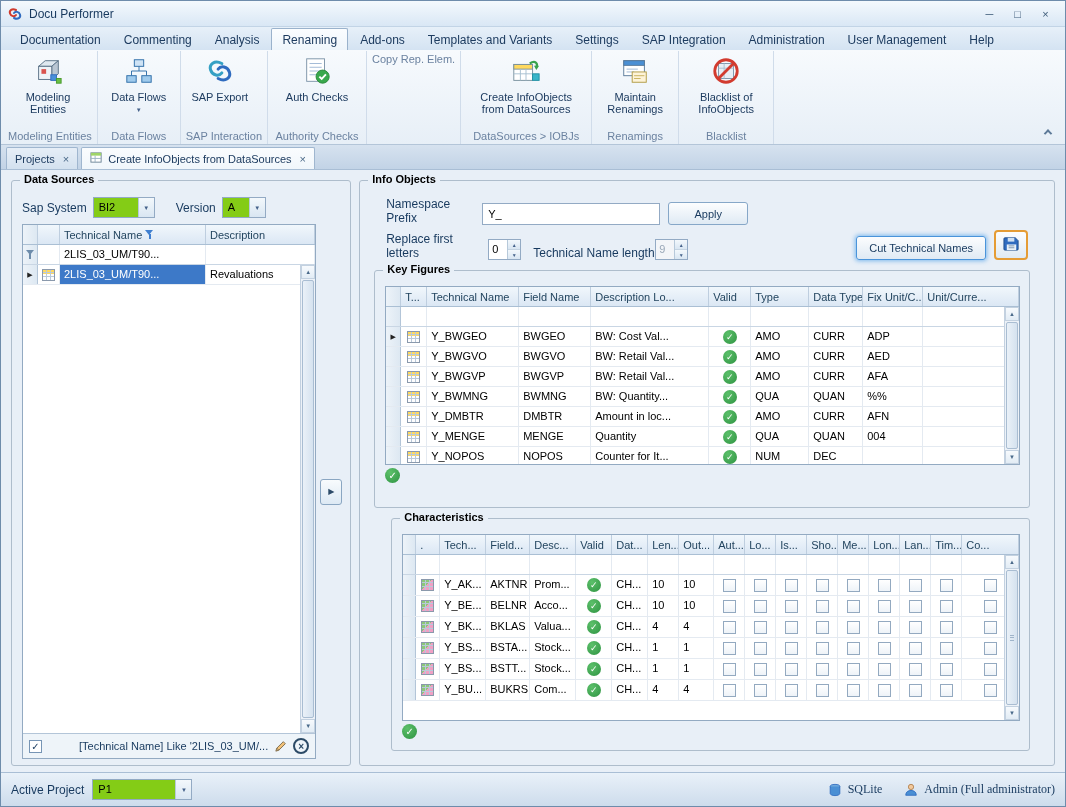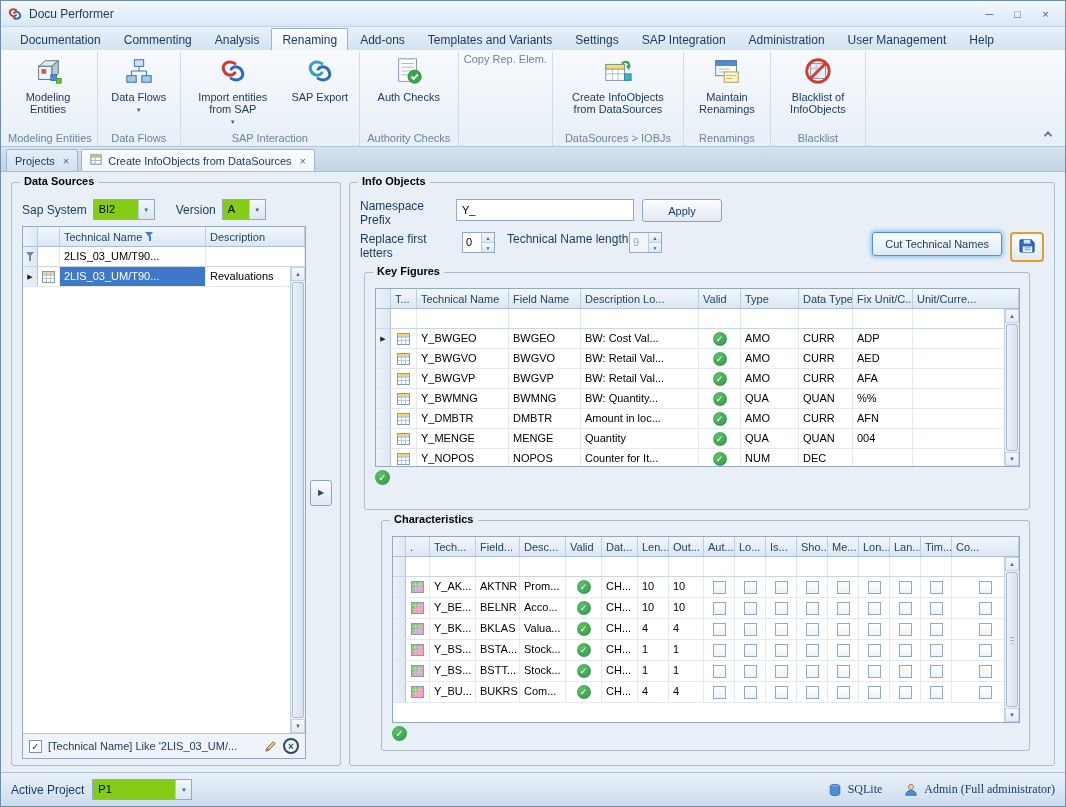--- a/index.html
+++ b/index.html
@@ -74,29 +74,29 @@
 
   
   .ds-panel { flex:0 0 330px; display:flex; flex-direction:column; }
   .ds-controls { display:flex; align-items:center; margin:16px 10px 6px; font-size:12px; color:#17395e; gap:6px; }
   .ds-body { flex:1; display:flex; margin:0 8px 6px 10px; min-height:0; gap:4px; }
   .ds-gridwrap { flex:1; min-width:0; display:flex; flex-direction:column; }
   .ds-grid { flex:1; display:flex; flex-direction:column; overflow:hidden; }
   .dc-ind { width:15px; } .dc-icon { width:22px; } .dc-tn { width:146px; } .dc-desc { flex:1; }
   .ds-empty { flex:1; background:#fff; }
   .ds-filterbar { height:25px; border-top:1px solid #b3c5d8; background:#eef4f9; display:flex; align-items:center; gap:6px; padding:0 6px; flex-shrink:0; font-size:11px; color:#17395e; }
-  .ds-filterbar .crit { flex:1; white-space:nowrap; overflow:hidden; }
+  .ds-filterbar .crit { flex:1; white-space:nowrap; overflow:hidden;margin-left:31px; }
   .move-col { display:flex; align-items:center; }
   .move-btn { width:22px; height:26px; border:1px solid #8aa6c2; border-radius:3px; background:linear-gradient(#f8fbfd,#dde9f4); display:flex; align-items:center; justify-content:center; font-size:8px; color:#2c4a68; }
   .cbx { width:13px; height:13px; border:1px solid #7795b5; background:#fff; display:inline-flex; align-items:center; justify-content:center; font-size:10px; color:#17395e; flex-shrink:0; }
   .filter-x { width:16px; height:16px; border:2px solid #2c4a66; border-radius:50%; display:flex; align-items:center; justify-content:center; font-size:10px; font-weight:bold; color:#2c4a66; flex-shrink:0; }
 
   
   .io-panel { flex:1; display:flex; flex-direction:column; min-width:0; }
-  .io-row { display:flex; align-items:flex-start; margin:0 10px; font-size:12px; color:#17395e; }
+  .io-row { display:flex; align-items:flex-end; margin:0 26px; font-size:12px; color:#17395e; }
   .io-row1 { margin-top:16px; }
   .io-row2 { margin-top:5px; }
   .kf-box { margin:10px 24px 0 14px; height:238px; flex-shrink:0; }
   .kf-grid { margin:15px 9px 0 10px; height:179px; display:flex; flex-direction:column; overflow:hidden; }
   .kc0{width:15px}.kc1{width:26px}.kc2{width:92px}.kc3{width:72px}.kc4{width:118px}.kc5{width:42px}.kc6{width:58px}.kc7{width:54px}.kc8{width:60px}.kc9{flex:1}
   .ch-box { flex:1; margin:10px 24px 14px 31px; min-height:0; }
   .ch-grid { margin:15px 9px 0 10px; height:187px; display:flex; flex-direction:column; overflow:hidden; }
   .cc0{width:13px}.cc1{width:24px}.cc2{width:46px}.cc3{width:44px}.cc4{width:46px}.cc5{width:36px}.cc6{width:36px}.cc7{width:31px}.cc8{width:35px}.cc9{width:31px}.cc9.last{flex:1}
   .gcheck { width:15px; height:15px; border-radius:50%; background:radial-gradient(circle at 35% 30%,#5cc06a,#2e9342); display:flex; align-items:center; justify-content:center; color:#fff; font-size:10px; font-weight:bold; margin:3px 0 0 10px; }
   .vcheck { width:14px; height:14px; border-radius:50%; background:radial-gradient(circle at 35% 30%,#5cc06a,#2e9342); display:flex; align-items:center; justify-content:center; color:#fff; font-size:9px; font-weight:bold; }
@@ -179,28 +179,20 @@
               </svg></span>
           <span>Data Flows</span>
           <span class="arr">▼</span>
         </div>
       </div>
       <div class="rgroup-label">Data Flows</div>
     </div>
 
     <div class="rgroup">
       <div class="rgroup-btns">
-        <div class="rbtn" style="width:98px">
-          <span><svg width="30" height="30" viewBox="0 0 32 32">
-                <path d="M18 8 C10 4 4 9 6 15 C8 21 15 22 18 18" fill="none" stroke="#cf3a2c" stroke-width="3.2" stroke-linecap="round"></path>
-                <path d="M14 24 C22 28 28 23 26 17 C24 11 17 10 14 14" fill="none" stroke="#2f6bbf" stroke-width="3.2" stroke-linecap="round"></path>
-              </svg></span>
-          <span>Import entities from SAP</span>
-          <span class="arr">▼</span>
-        </div>
         <div class="rbtn" style="width:72px">
           <span><svg width="30" height="30" viewBox="0 0 32 32">
                 <path d="M18 8 C10 4 4 9 6 15 C8 21 15 22 18 18" fill="none" stroke="#35a0c4" stroke-width="3.2" stroke-linecap="round"></path>
                 <path d="M14 24 C22 28 28 23 26 17 C24 11 17 10 14 14" fill="none" stroke="#2f6bbf" stroke-width="3.2" stroke-linecap="round"></path>
               </svg></span>
           <span>SAP Export</span>
         </div>
       </div>
       <div class="rgroup-label">SAP Interaction</div>
     </div>

